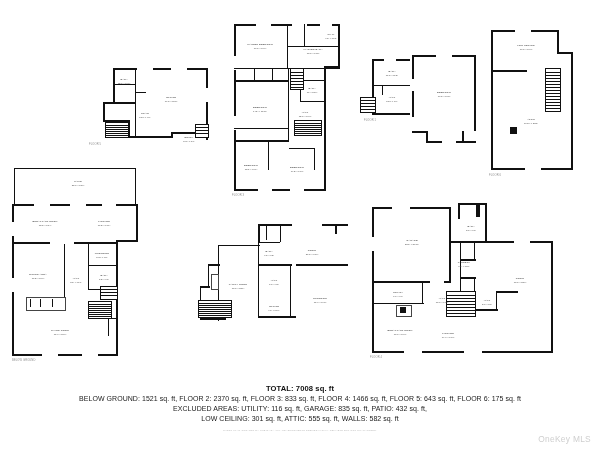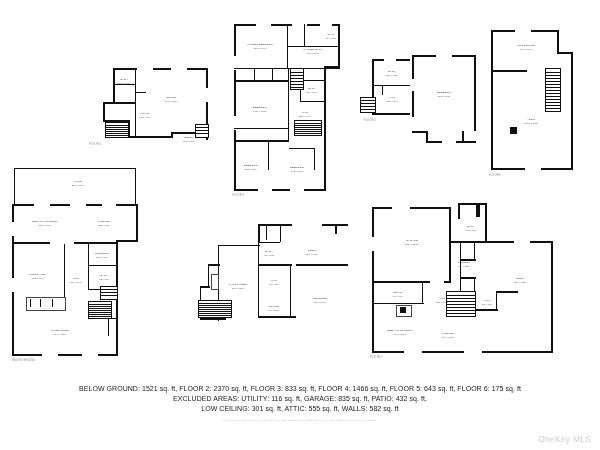--- a/index.html
+++ b/index.html
@@ -498,20 +498,21 @@
       <span class="rd">10'6" x 10'8"</span>
     </div>
     <div class="room" style="left:84px;top:133px;">
       <span class="rn">KITCHEN</span>
       <span class="rd">14'4" x 11'8"</span>
     </div>
     <div class="blk-label" style="left:6px;top:153px;">FLOOR 4</div>
   </div>
 
   <div id="footer">
+    <div id="total">TOTAL: 7008 sq. ft</div>
     <div class="fline">BELOW GROUND: 1521 sq. ft, FLOOR 2: 2370 sq. ft, FLOOR 3: 833 sq. ft, FLOOR 4: 1466 sq. ft, FLOOR 5: 643 sq. ft, FLOOR 6: 175 sq. ft</div>
     <div class="fline">EXCLUDED AREAS: UTILITY: 116 sq. ft, GARAGE: 835 sq. ft, PATIO: 432 sq. ft,</div>
     <div class="fline">LOW CEILING: 301 sq. ft, ATTIC: 555 sq. ft, WALLS: 582 sq. ft</div>
     <div id="disclaimer">FLOOR PLAN CREATED BY CUBICASA APP. MEASUREMENTS DEEMED HIGHLY RELIABLE BUT NOT GUARANTEED.</div>
   </div>
 
   <div id="watermark">OneKey MLS</div>
 
 </div>
 

